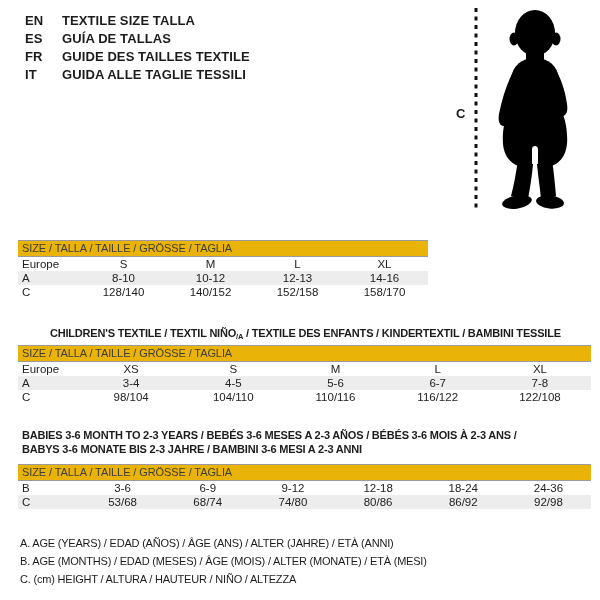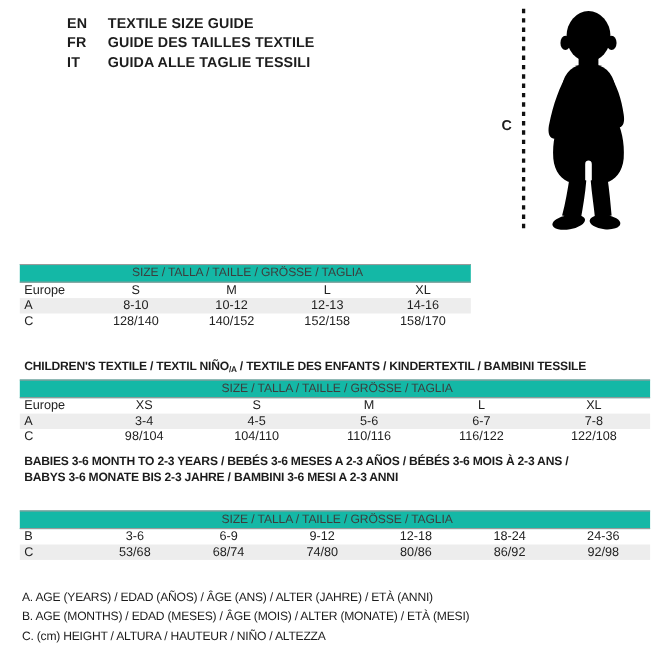--- a/index.html
+++ b/index.html
@@ -4,54 +4,57 @@
 <style>
   html,body{margin:0;padding:0;background:#ffffff;}
   #page{
     position:relative;width:600px;height:600px;background:#ffffff;overflow:hidden;
     font-family:"Liberation Sans", sans-serif;color:#1c1c1c;
     -webkit-font-smoothing:antialiased;
   }
   
   .lang-block{position:absolute;top:12px;left:25px;}
   .lang-row{display:flex;font-weight:bold;font-size:13px;line-height:18px;letter-spacing:0.1px;}
-  .lang-code{width:37px;flex:0 0 37px;margin-left:36px;}
+  .lang-code{width:37px;flex:0 0 37px;}
   .lang-title{white-space:nowrap;}
   
   .figure-svg{position:absolute;left:468px;top:6px;}
   .c-label{position:absolute;left:456px;top:106px;font-weight:bold;font-size:13px;}
   
   .sec-heading{position:absolute;left:22px;font-weight:bold;font-size:11px;line-height:14px;white-space:nowrap;letter-spacing:-0.2px;}
   .sec-heading .subscript{font-size:7.5px;vertical-align:-2px;}
   
   .size-table{position:absolute;left:18px;}
   .size-bar{
-    background:#14b8a6;border-top:1px solid #9a9a9a;border-bottom:1px solid #9a9a9a;
+    background:#eab308;border-top:1px solid #9a9a9a;border-bottom:1px solid #9a9a9a;
     color:#3d3d3d;font-size:11px;height:15px;line-height:15px;padding-left:4px;
     letter-spacing:-0.1px;
-    text-align:center;
   }
   .t-row{display:flex;height:14px;align-items:center;font-size:11.5px;color:#222222;}
   .t-row.striped{background:#ededed;}
   .t-label{flex:0 0 58px;padding-left:4px;}
   .t-cell{flex:1;text-align:center;}
   .w410{width:410px;}
   .w573{width:573px;}
   
   .notes{position:absolute;left:20px;top:534px;font-weight:normal;font-size:11px;line-height:18px;letter-spacing:-0.2px;}
 </style>
 </head>
 <body>
 
 <div id="page">
 
   <div class="lang-block">
     <div class="lang-row">
       <span class="lang-code">EN</span>
-      <span class="lang-title">TEXTILE SIZE GUIDE</span>
+      <span class="lang-title">TEXTILE SIZE TALLA</span>
+    </div>
+    <div class="lang-row">
+      <span class="lang-code">ES</span>
+      <span class="lang-title">GUÍA DE TALLAS</span>
     </div>
     <div class="lang-row">
       <span class="lang-code">FR</span>
       <span class="lang-title">GUIDE DES TAILLES TEXTILE</span>
     </div>
     <div class="lang-row">
       <span class="lang-code">IT</span>
       <span class="lang-title">GUIDA ALLE TAGLIE TESSILI</span>
     </div>
   </div>
@@ -95,21 +98,21 @@
     </div>
     <div class="t-row">
       <span class="t-label">C</span>
       <span class="t-cell">128/140</span>
       <span class="t-cell">140/152</span>
       <span class="t-cell">152/158</span>
       <span class="t-cell">158/170</span>
     </div>
   </div>
 
-  <div class="sec-heading" style="top:326px;">
+  <div class="sec-heading" style="top:326px;margin-left:28px;">
     <span>CHILDREN'S TEXTILE / TEXTIL NIÑO</span><span class="subscript">/A</span><span> / TEXTILE DES ENFANTS / KINDERTEXTIL / BAMBINI TESSILE</span>
   </div>
 
   <div class="size-table w573" style="top:345px;">
     <div class="size-bar">SIZE / TALLA / TAILLE / GRÖSSE / TAGLIA</div>
     <div class="t-row">
       <span class="t-label">Europe</span>
       <span class="t-cell">XS</span>
       <span class="t-cell">S</span>
       <span class="t-cell">M</span>
@@ -127,21 +130,21 @@
     <div class="t-row">
       <span class="t-label">C</span>
       <span class="t-cell">98/104</span>
       <span class="t-cell">104/110</span>
       <span class="t-cell">110/116</span>
       <span class="t-cell">116/122</span>
       <span class="t-cell">122/108</span>
     </div>
   </div>
 
-  <div class="sec-heading" style="top:413px;">
+  <div class="sec-heading" style="top:428px;">
     <div>BABIES 3-6 MONTH TO 2-3 YEARS / BEBÉS 3-6 MESES A 2-3 AÑOS / BÉBÉS 3-6 MOIS À 2-3 ANS /</div>
     <div>BABYS 3-6 MONATE BIS 2-3 JAHRE / BAMBINI 3-6 MESI A 2-3 ANNI</div>
   </div>
 
   <div class="size-table w573" style="top:464px;">
     <div class="size-bar">SIZE / TALLA / TAILLE / GRÖSSE / TAGLIA</div>
     <div class="t-row">
       <span class="t-label">B</span>
       <span class="t-cell">3-6</span>
       <span class="t-cell">6-9</span>

